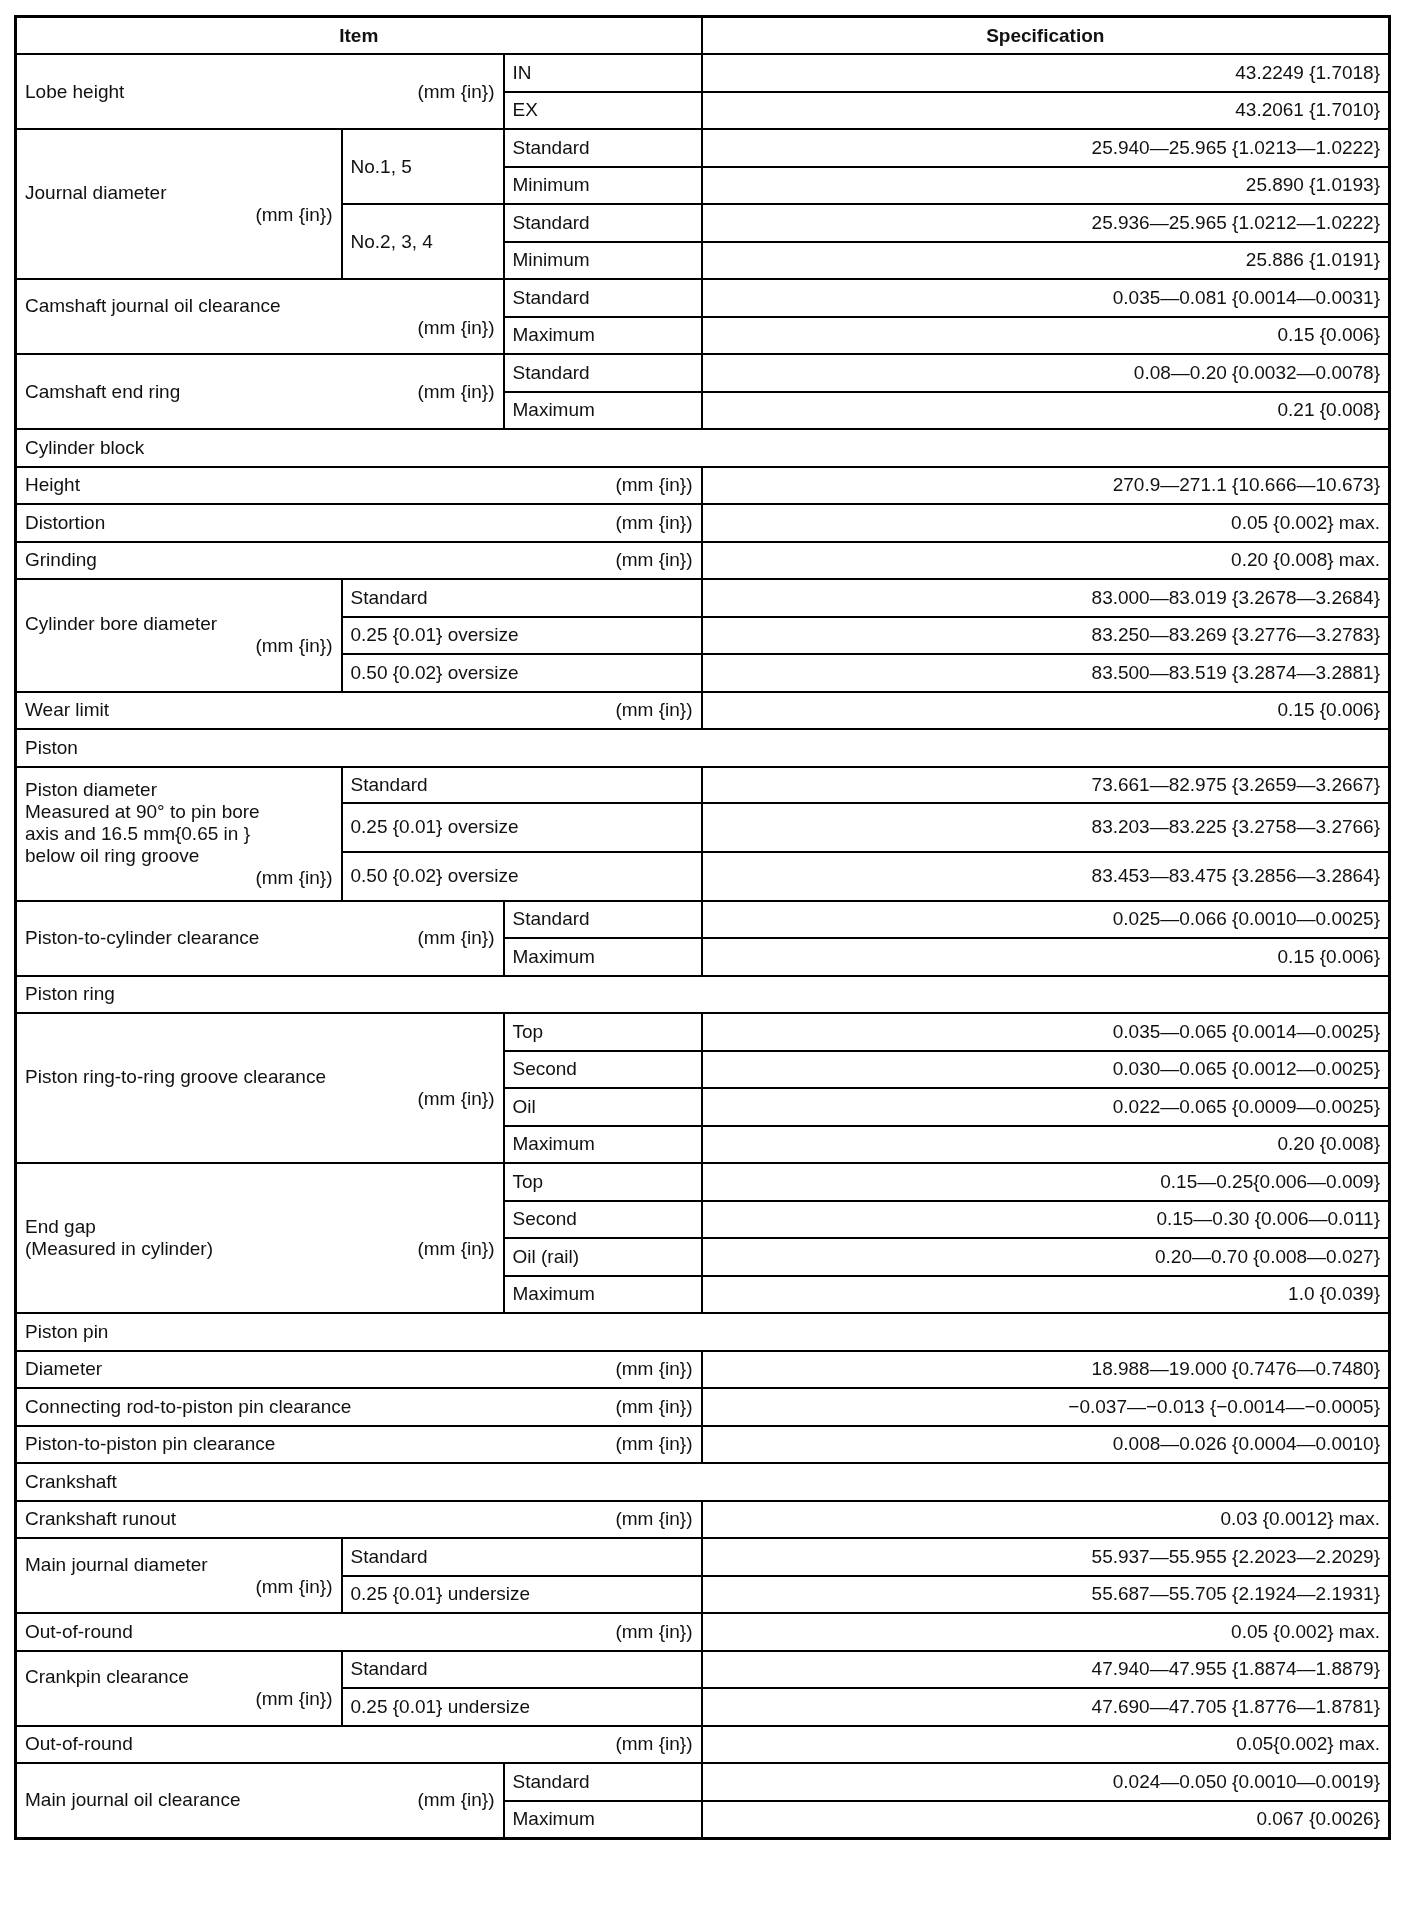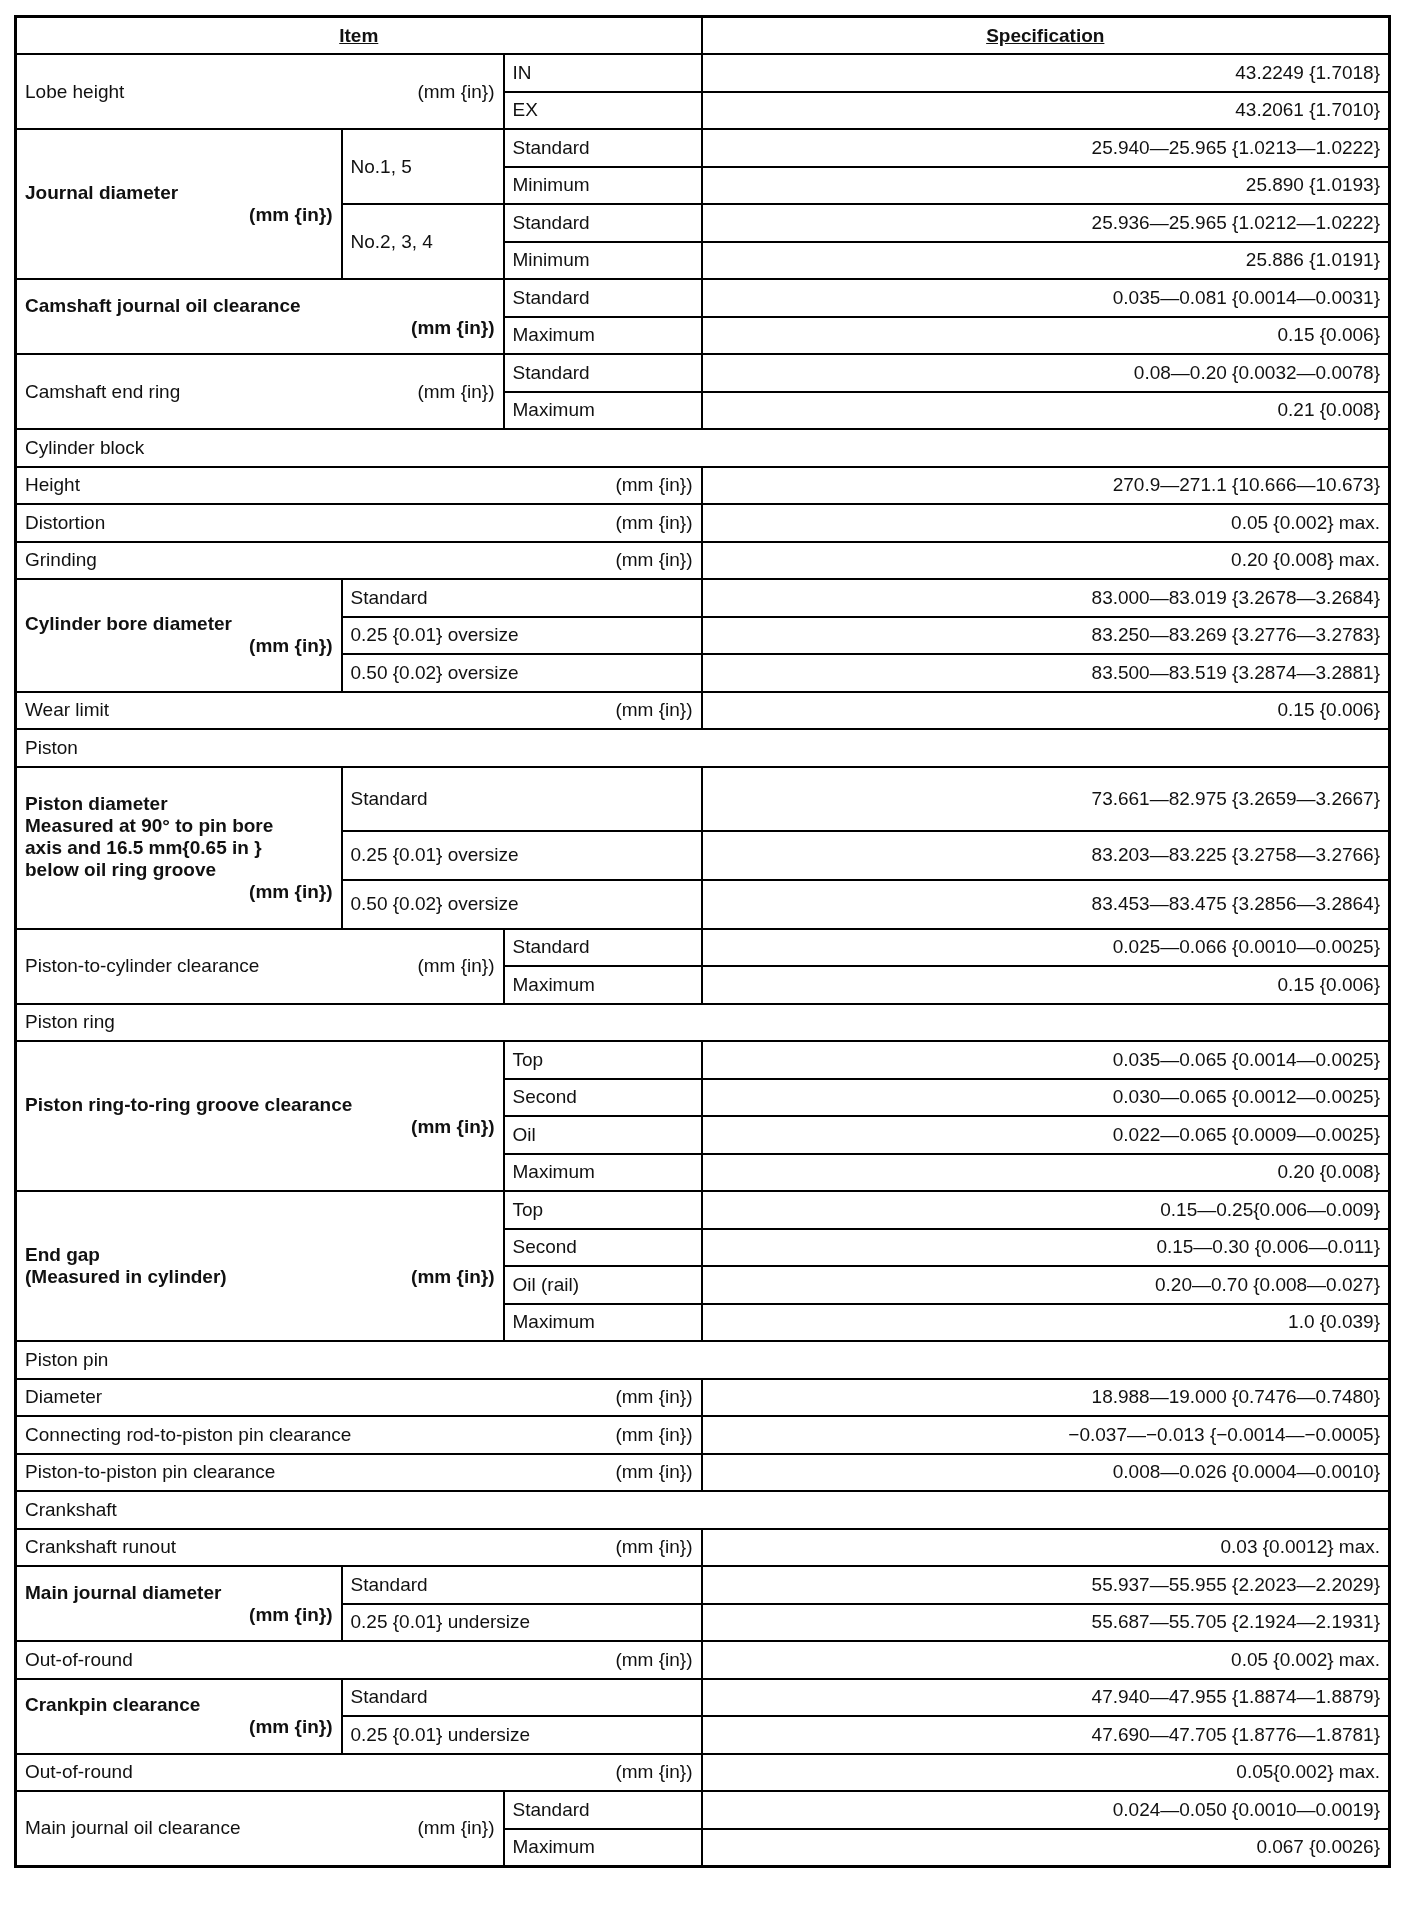--- a/index.html
+++ b/index.html
@@ -10,26 +10,26 @@
     border:3px solid #000;
     font-size:19px;
   }
   table.spec td, table.spec th {
     border:2px solid #000;
     padding:0 8px;
     vertical-align:middle;
     line-height:22px;
     overflow:hidden;
   }
-  table.spec th { font-weight:bold; text-align:center; height:34px; font-size:19px;text-decoration:underline; }
+  table.spec th { font-weight:bold; text-align:center; height:34px; font-size:19px; }
   tr { height:37.5px; }
   td.val { text-align:right; }
   td.section { font-weight:normal; }
   .lbl { display:flex; justify-content:space-between; align-items:center; }
-  .lbl-stack { display:flex; flex-direction:column;font-weight:bold; }
+  .lbl-stack { display:flex; flex-direction:column; }
   .unit-r { text-align:right; }
   col.c1 { width:326px; }
   col.c2 { width:162px; }
   col.c3 { width:198px; }
   col.c4 { width:688px; }
 </style>
 </head>
 <body>
 
 <table class="spec">
@@ -169,21 +169,21 @@
             <span>Wear limit</span>
             <span>(mm {in})</span>
           </div>
         </td>
     <td class="val">0.15 {0.006}</td>
   </tr>
 
   <tr>
     <td colspan="4" class="section">Piston</td>
   </tr>
-  <tr style="height:64px">
+  <tr style="height:36px">
     <td rowspan="3">
       <div class="lbl-stack">
         <span>Piston diameter</span>
         <span>Measured at 90° to pin bore</span>
         <span>axis and 16.5 mm{0.65 in }</span>
         <span>below oil ring groove</span>
         <span class="unit-r">(mm {in})</span>
       </div>
     </td>
     <td colspan="2">Standard</td>

